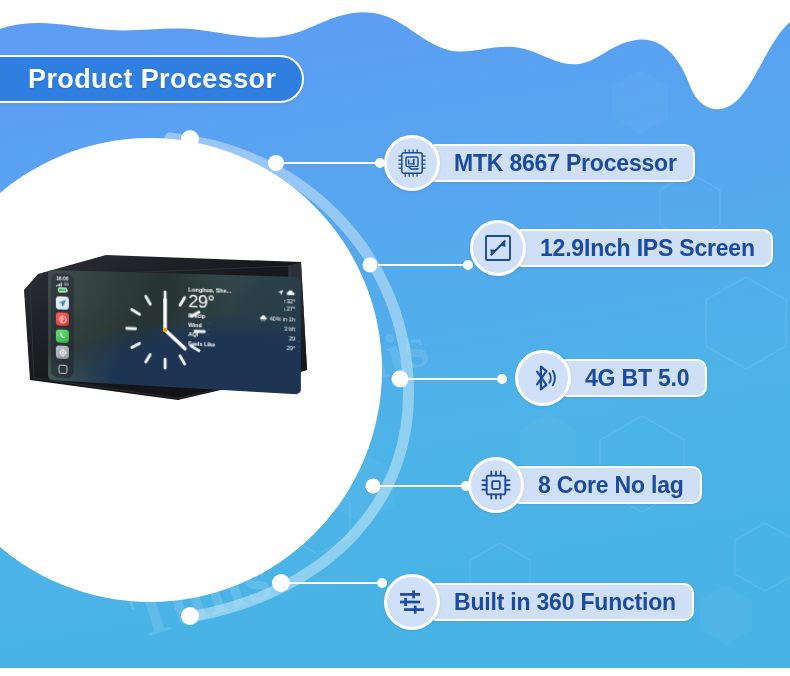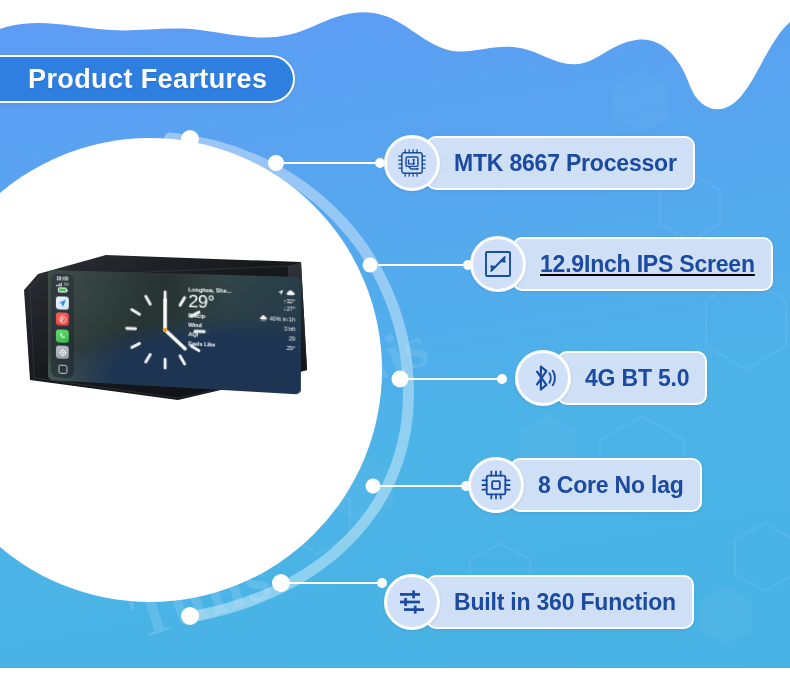--- a/index.html
+++ b/index.html
@@ -121,21 +121,21 @@
     position:absolute; display:flex; align-items:center;
   }
   .f-icon {
     width:56px; height:56px; border-radius:50%;
     background:#cfe0f8; border:3px solid #ffffff;
     display:flex; align-items:center; justify-content:center;
     position:relative; z-index:3; flex:0 0 auto;
     box-shadow:0 1px 3px rgba(20,60,120,.12);
   }
   .f-pill {
-    height:54px; margin-left:-14px; padding:0 16px 0 26px;
+    height:38px; margin-left:-14px; padding:0 16px 0 26px;
     background:#cfdff6; border:2px solid #ffffff;
     border-radius:10px; display:flex; align-items:center;
     position:relative; z-index:2;
     box-shadow:0 1px 3px rgba(20,60,120,.10);
   }
   .f-pill span {
     font-size:23px; font-weight:bold; color:#1b4ba0; white-space:nowrap;
     letter-spacing:-.2px;
   }
   
@@ -343,21 +343,21 @@
           <span class="v">29°</span>
         </div>
         <div class="w-dots">·<br>·<br>·</div>
       </div>
 
       <div class="screen-gloss"></div>
     </div>
   </div>
 
   <div class="title-banner">
-    <span>Product Feartures</span>
+    <span>Product Processor</span>
   </div>
 
   <div class="feature" style="left:384px; top:135px;">
     <div class="f-icon">
       <svg width="34" height="34" viewBox="0 0 40 40">
         <g stroke="#1b4ba0" stroke-width="1.7" fill="none">
           <rect x="8" y="8" width="24" height="24" rx="2.5"></rect>
           <rect x="13" y="13" width="14" height="11" rx="1.4"></rect>
           <path d="M16,16 L16,21 L22,21 L22,17"></path>
           <path d="M16,24 L19,27 L26,27"></path>
@@ -385,21 +385,21 @@
           <line x1="32" y1="21.3" x2="35.5" y2="21.3"></line>
             <line x1="32" y1="26" x2="35.5" y2="26"></line>
         </g>
       </svg>
     </div>
     <div class="f-pill">
       <span>MTK 8667 Processor</span>
     </div>
   </div>
 
-  <div class="feature" style="left:470px; top:236px;text-decoration:underline;">
+  <div class="feature" style="left:470px; top:220px;">
     <div class="f-icon">
       <svg width="32" height="32" viewBox="0 0 40 40">
         <rect x="5" y="5" width="30" height="30" rx="1.6" fill="none" stroke="#1b4ba0" stroke-width="2.4"></rect>
         <line x1="11.5" y1="28.5" x2="28.5" y2="11.5" stroke="#1b4ba0" stroke-width="2.4" stroke-linecap="round"></line>
         <polygon points="28.5,10 29.6,18.4 21.2,17.3" fill="#1b4ba0"></polygon>
         <polygon points="11.5,30 10.4,21.6 18.8,22.7" fill="#1b4ba0"></polygon>
       </svg>
     </div>
     <div class="f-pill">
       <span>12.9Inch IPS Screen</span>

